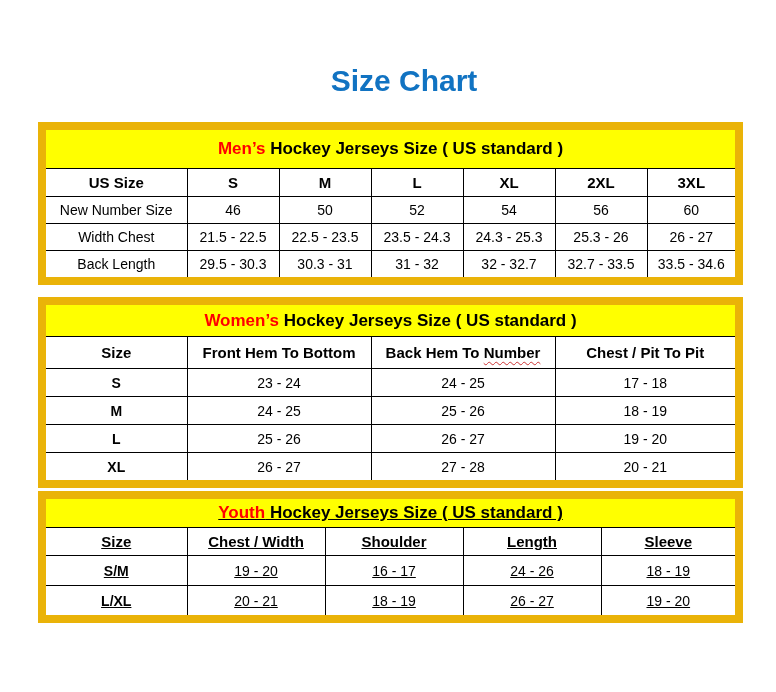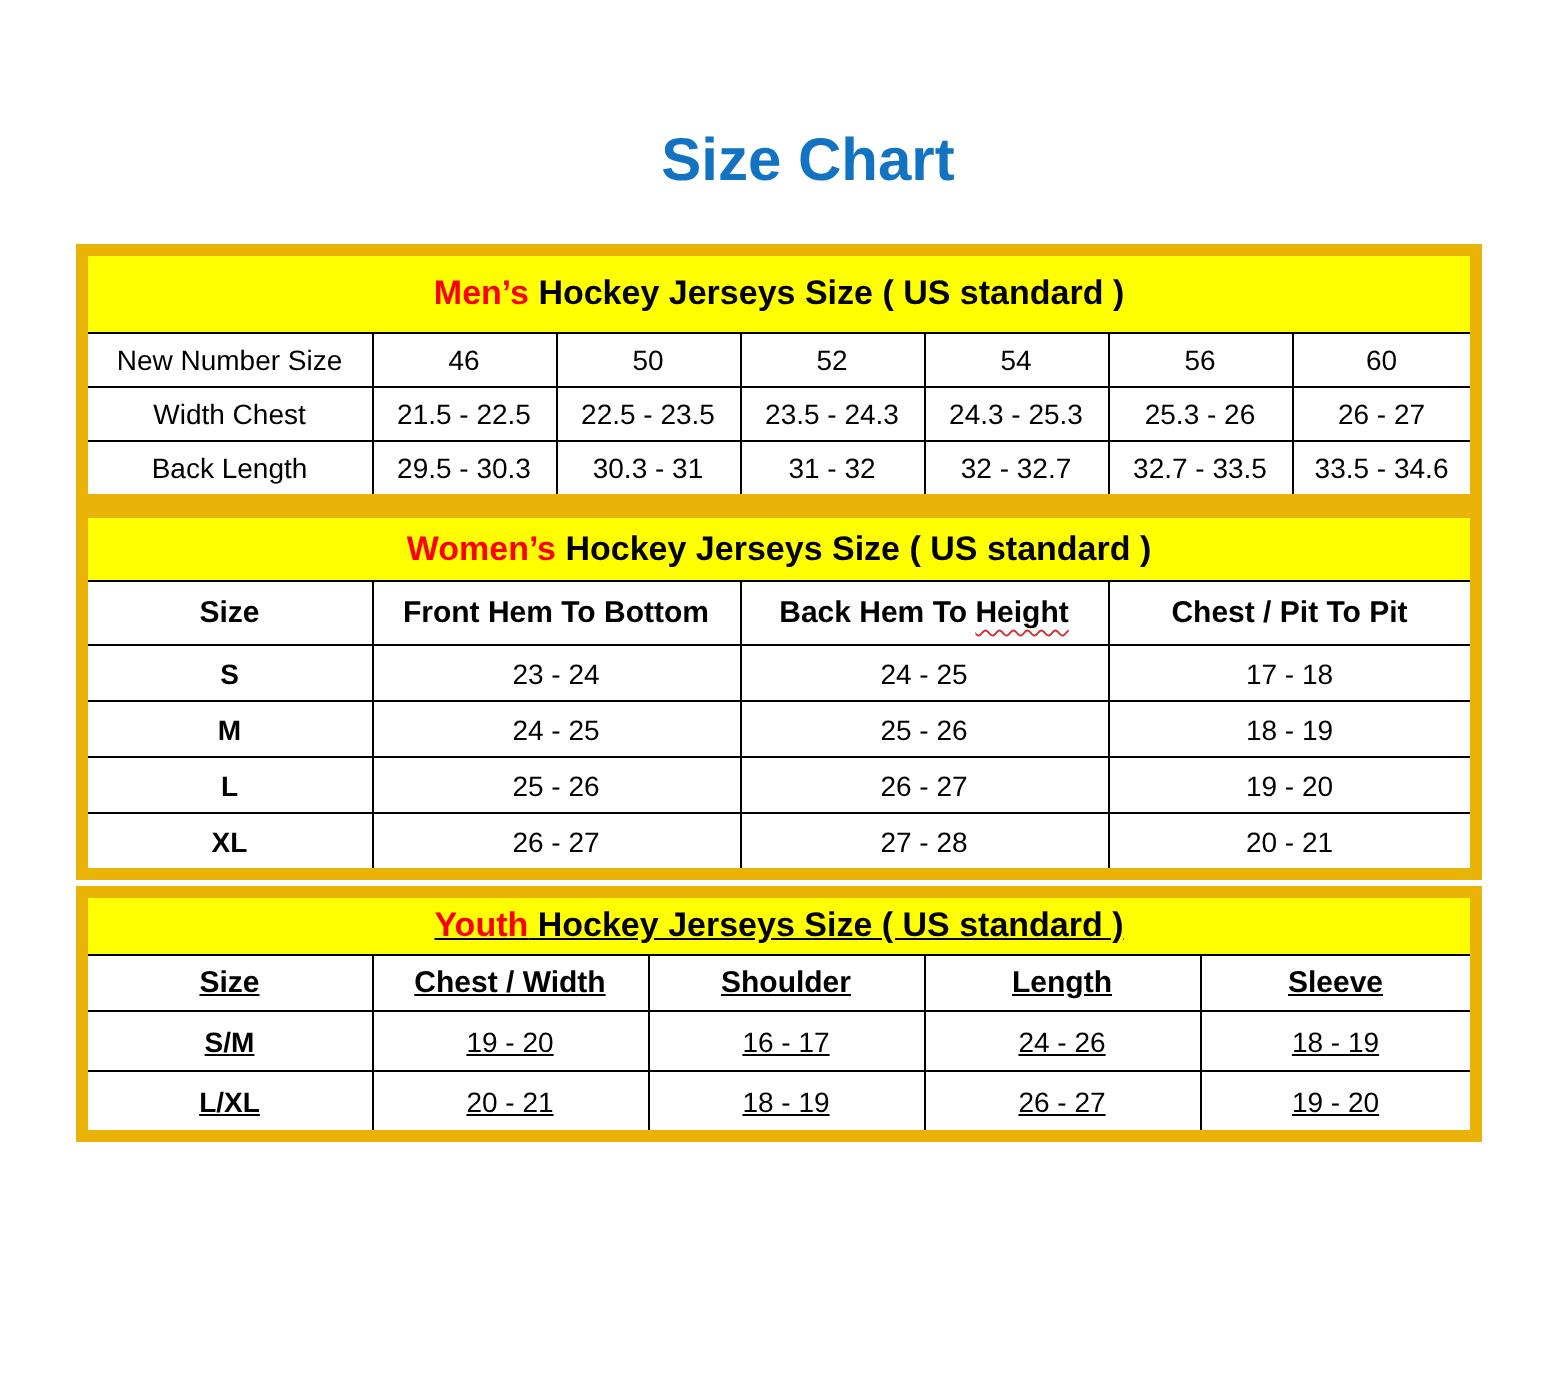--- a/index.html
+++ b/index.html
@@ -9,36 +9,36 @@
     color:#000;
   }
   .page { position:relative; width:776px; height:692px; background:#fff;padding-left:16px; }
   .title {
     margin:0; padding-top:64px; text-align:center;
     font-size:30px; font-weight:bold; color:#1173C2;
   }
   .tables { position:absolute; left:38px; top:122px; width:697px; }
   table {
     border-collapse:collapse; table-layout:fixed; width:697px;
-    border:6px solid #eab308;
+    border:8px solid #eab308;
   }
   td, th {
     border:1px solid #000; text-align:center; vertical-align:middle;
     padding:0 2px; font-size:14px; overflow:hidden; white-space:nowrap;
   }
   tr.band td {
     background:#FFFF00; font-size:17px; font-weight:bold; height:38px;
   }
   .band-hl { color:#FF0000; }
   tr.colhead th { font-weight:bold; font-size:15px; }
   .mens tr.band td { height:38px; }
   .mens tr.colhead th { height:27px; }
   .mens tr.datarow td { height:26px;margin-left:31px; }
   .mens td.rowlabel { font-weight:normal; font-size:14px; }
-  .womens { margin-top:0; }
+  .womens { margin-top:12px; }
   .womens tr.band td { height:31px; }
   .womens tr.colhead th { height:31px; }
   .womens tr.datarow td { height:27px; }
   .womens td.rowlabel, .youth td.rowlabel { font-weight:bold; }
   .youth { margin-top:3px;text-decoration:underline; }
   .youth tr.band td { height:28px; }
   .youth tr.colhead th { height:27px; }
   .youth tr.datarow td { height:29px; }
   .squiggle {
     text-decoration-line:underline;
@@ -63,20 +63,29 @@
           <col style="width:92px">
           <col style="width:92px">
         <col style="width:92px">
           <col style="width:92px">
           <col style="width:92px">
           <col style="width:92px">
       </colgroup>
       <tbody>
           <tr class="band">
         <td colspan="7"><span class="band-hl">Men’s</span><span> Hockey Jerseys Size ( US standard )</span></td>
+      </tr>
+      <tr class="colhead">
+        <th>US Size</th>
+        <th>S</th>
+        <th>M</th>
+        <th>L</th>
+        <th>XL</th>
+        <th>2XL</th>
+        <th>3XL</th>
       </tr>
       <tr class="datarow">
         <td class="rowlabel">New Number Size</td>
         <td>46</td>
         <td>50</td>
         <td>52</td>
         <td>54</td>
         <td>56</td>
         <td>60</td>
       </tr>
@@ -108,21 +117,21 @@
           <col style="width:184px">
           <col style="width:184px">
       </colgroup>
       <tbody>
           <tr class="band">
         <td colspan="4"><span class="band-hl">Women’s</span><span> Hockey Jerseys Size ( US standard )</span></td>
       </tr>
       <tr class="colhead">
         <th>Size</th>
         <th>Front Hem To Bottom</th>
-        <th><span>Back Hem To </span><span class="squiggle">Height</span></th>
+        <th><span>Back Hem To </span><span class="squiggle">Number</span></th>
         <th>Chest / Pit To Pit</th>
       </tr>
       <tr class="datarow">
         <td class="rowlabel">S</td>
         <td>23 - 24</td>
         <td>24 - 25</td>
         <td>17 - 18</td>
       </tr>
       <tr class="datarow">
         <td class="rowlabel">M</td>

